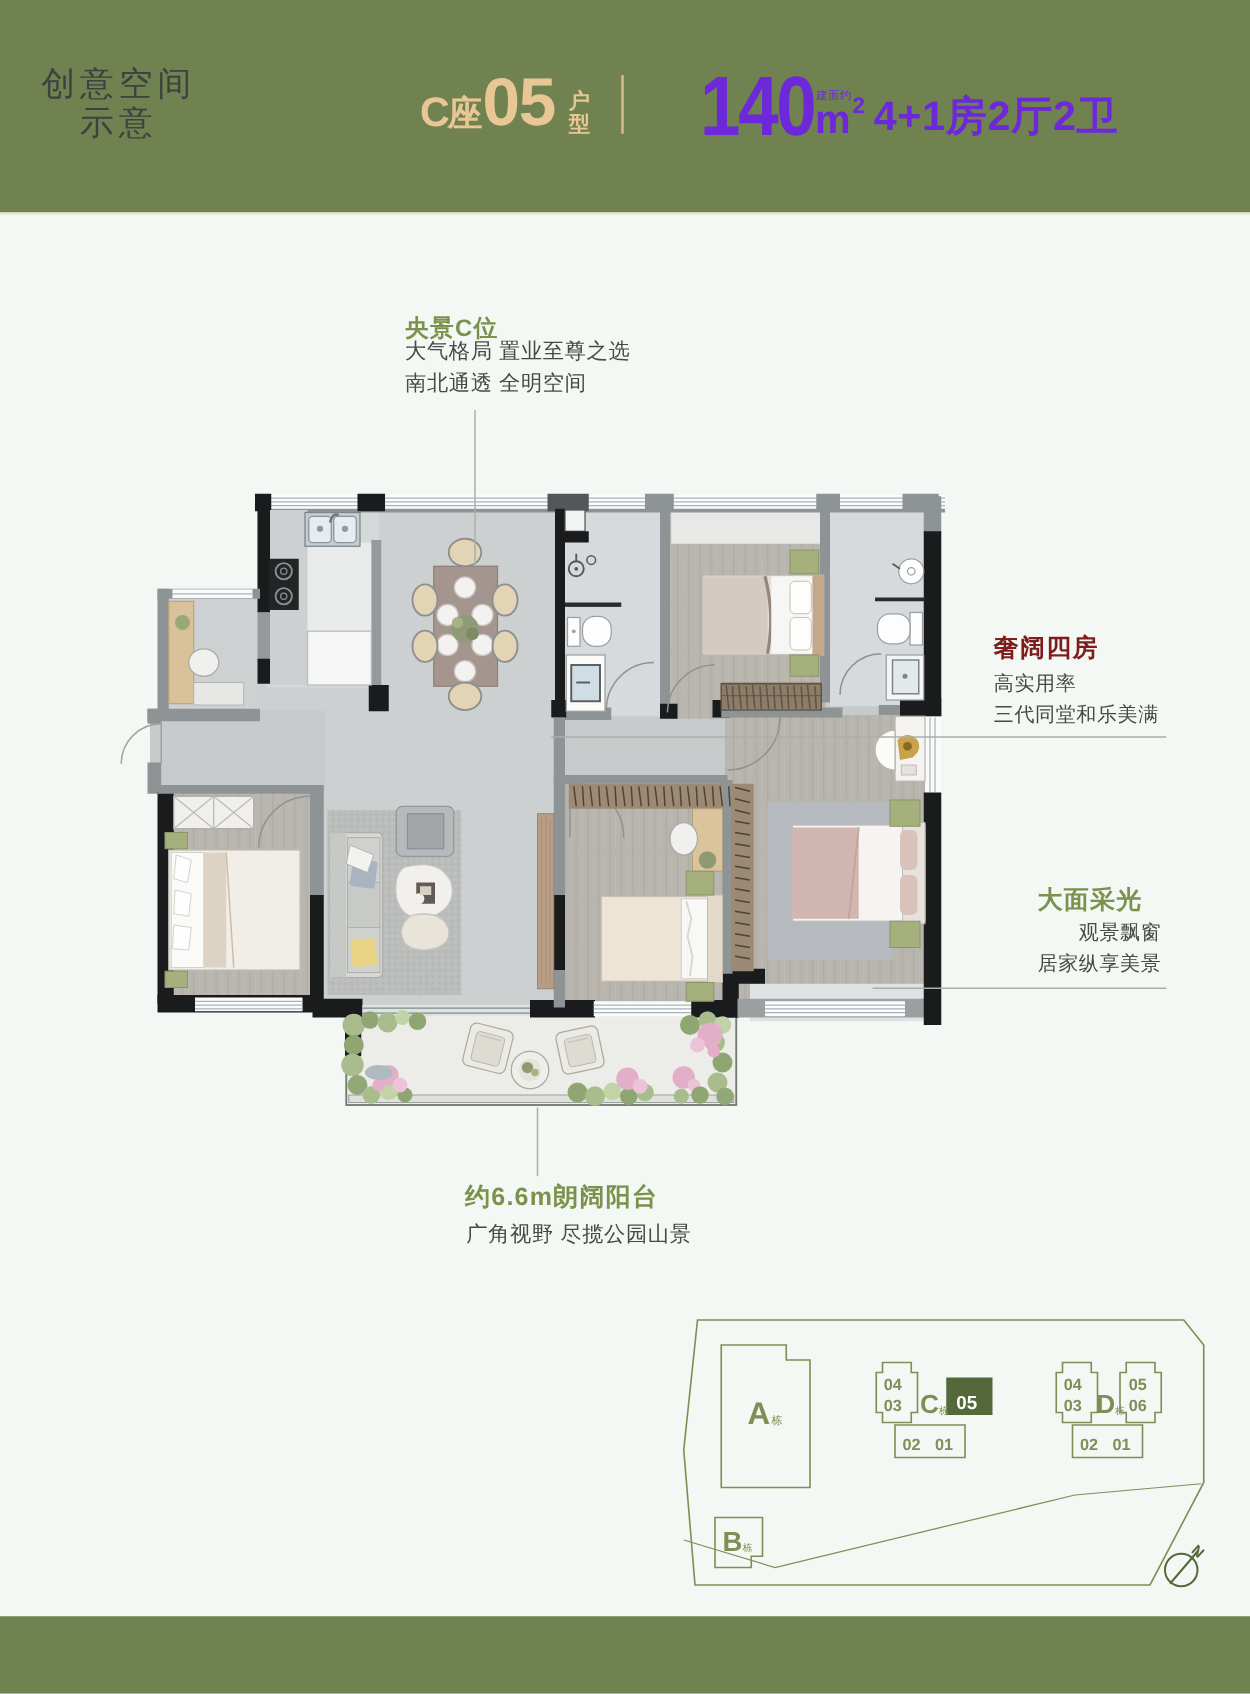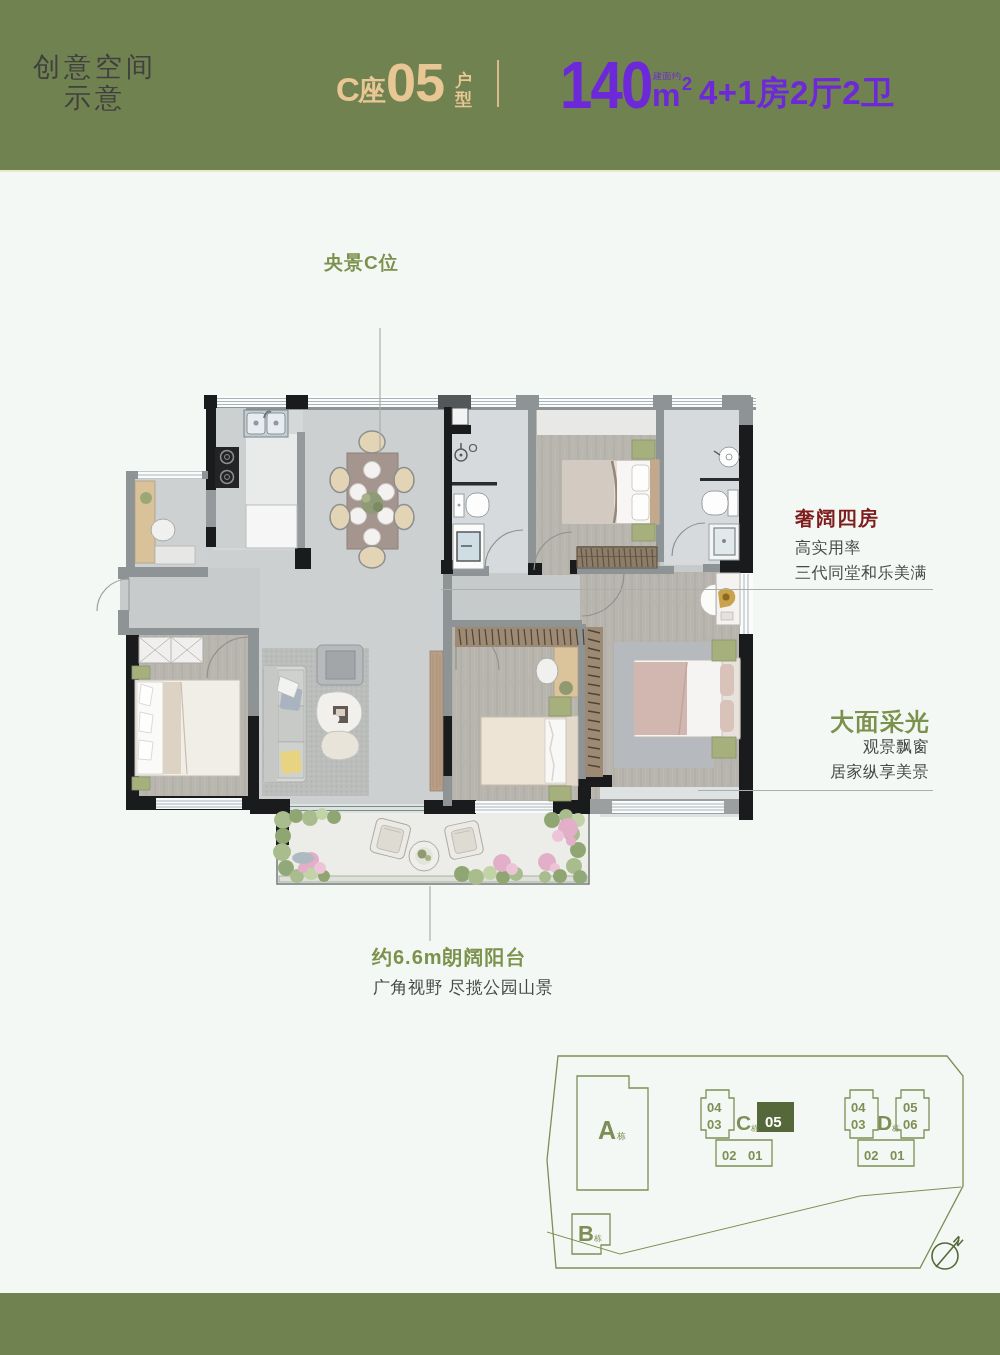--- a/index.html
+++ b/index.html
@@ -28,25 +28,26 @@
 
   <div class="abs" style="left:532px;top:50px;width:480px;height:62px;color:#6d28d9;margin-left:28px;">
     <span style="position:absolute;left:0;top:-4px;font-size:66px;font-weight:bold;transform:scale(0.88,1.02);transform-origin:left top;letter-spacing:-2px;">140</span>
     <span style="position:absolute;left:93px;top:20px;font-size:9px;letter-spacing:0.5px;">建面约</span>
     <span style="position:absolute;left:92px;top:27px;font-size:32px;font-weight:bold;">m</span>
     <span style="position:absolute;left:122px;top:24px;font-size:18px;font-weight:bold;">2</span>
     <span style="position:absolute;left:139px;top:21px;font-size:33px;font-weight:bold;letter-spacing:0.5px;">4+1房2厅2卫</span>
   </div>
 
   <div class="abs" style="left:324px;top:250px;color:#7b914c;font-size:19px;font-weight:bold;letter-spacing:1px;">央景C位</div>
+  <div class="abs" style="left:324px;top:268px;color:#454a47;font-size:17px;letter-spacing:0.5px;line-height:26px;">大气格局 置业至尊之选<br>南北通透 全明空间</div>
 
   <div class="abs" style="left:795px;top:505px;color:#7f1d1d;font-size:20px;font-weight:bold;letter-spacing:1px;">奢阔四房</div>
   <div class="abs" style="left:795px;top:535px;color:#454a47;font-size:16px;letter-spacing:0.5px;line-height:25px;">高实用率<br>三代同堂和乐美满</div>
 
-  <div class="abs" style="left:830px;top:706px;color:#7b914c;font-size:24px;font-weight:bold;letter-spacing:1px;">大面采光</div>
+  <div class="abs" style="left:830px;top:706px;color:#7b914c;font-size:20px;font-weight:bold;letter-spacing:1px;">大面采光</div>
   <div class="abs" style="left:830px;top:734px;color:#454a47;font-size:16px;letter-spacing:0.5px;line-height:25px;text-align:right;">观景飘窗<br>居家纵享美景</div>
 
   <div class="abs" style="left:372px;top:944px;color:#7b914c;font-size:20px;font-weight:bold;letter-spacing:1px;">约6.6m朗阔阳台</div>
   <div class="abs" style="left:373px;top:976px;color:#454a47;font-size:17px;letter-spacing:0.5px;">广角视野 尽揽公园山景</div>
 
 
   <svg class="abs" style="left:0;top:0;" width="1000" height="1355" viewBox="0 0 1000 1355">
   <defs>
     <pattern id="speck" width="5" height="5" patternUnits="userSpaceOnUse">
       <rect width="5" height="5" fill="#bbbdbb"></rect>

